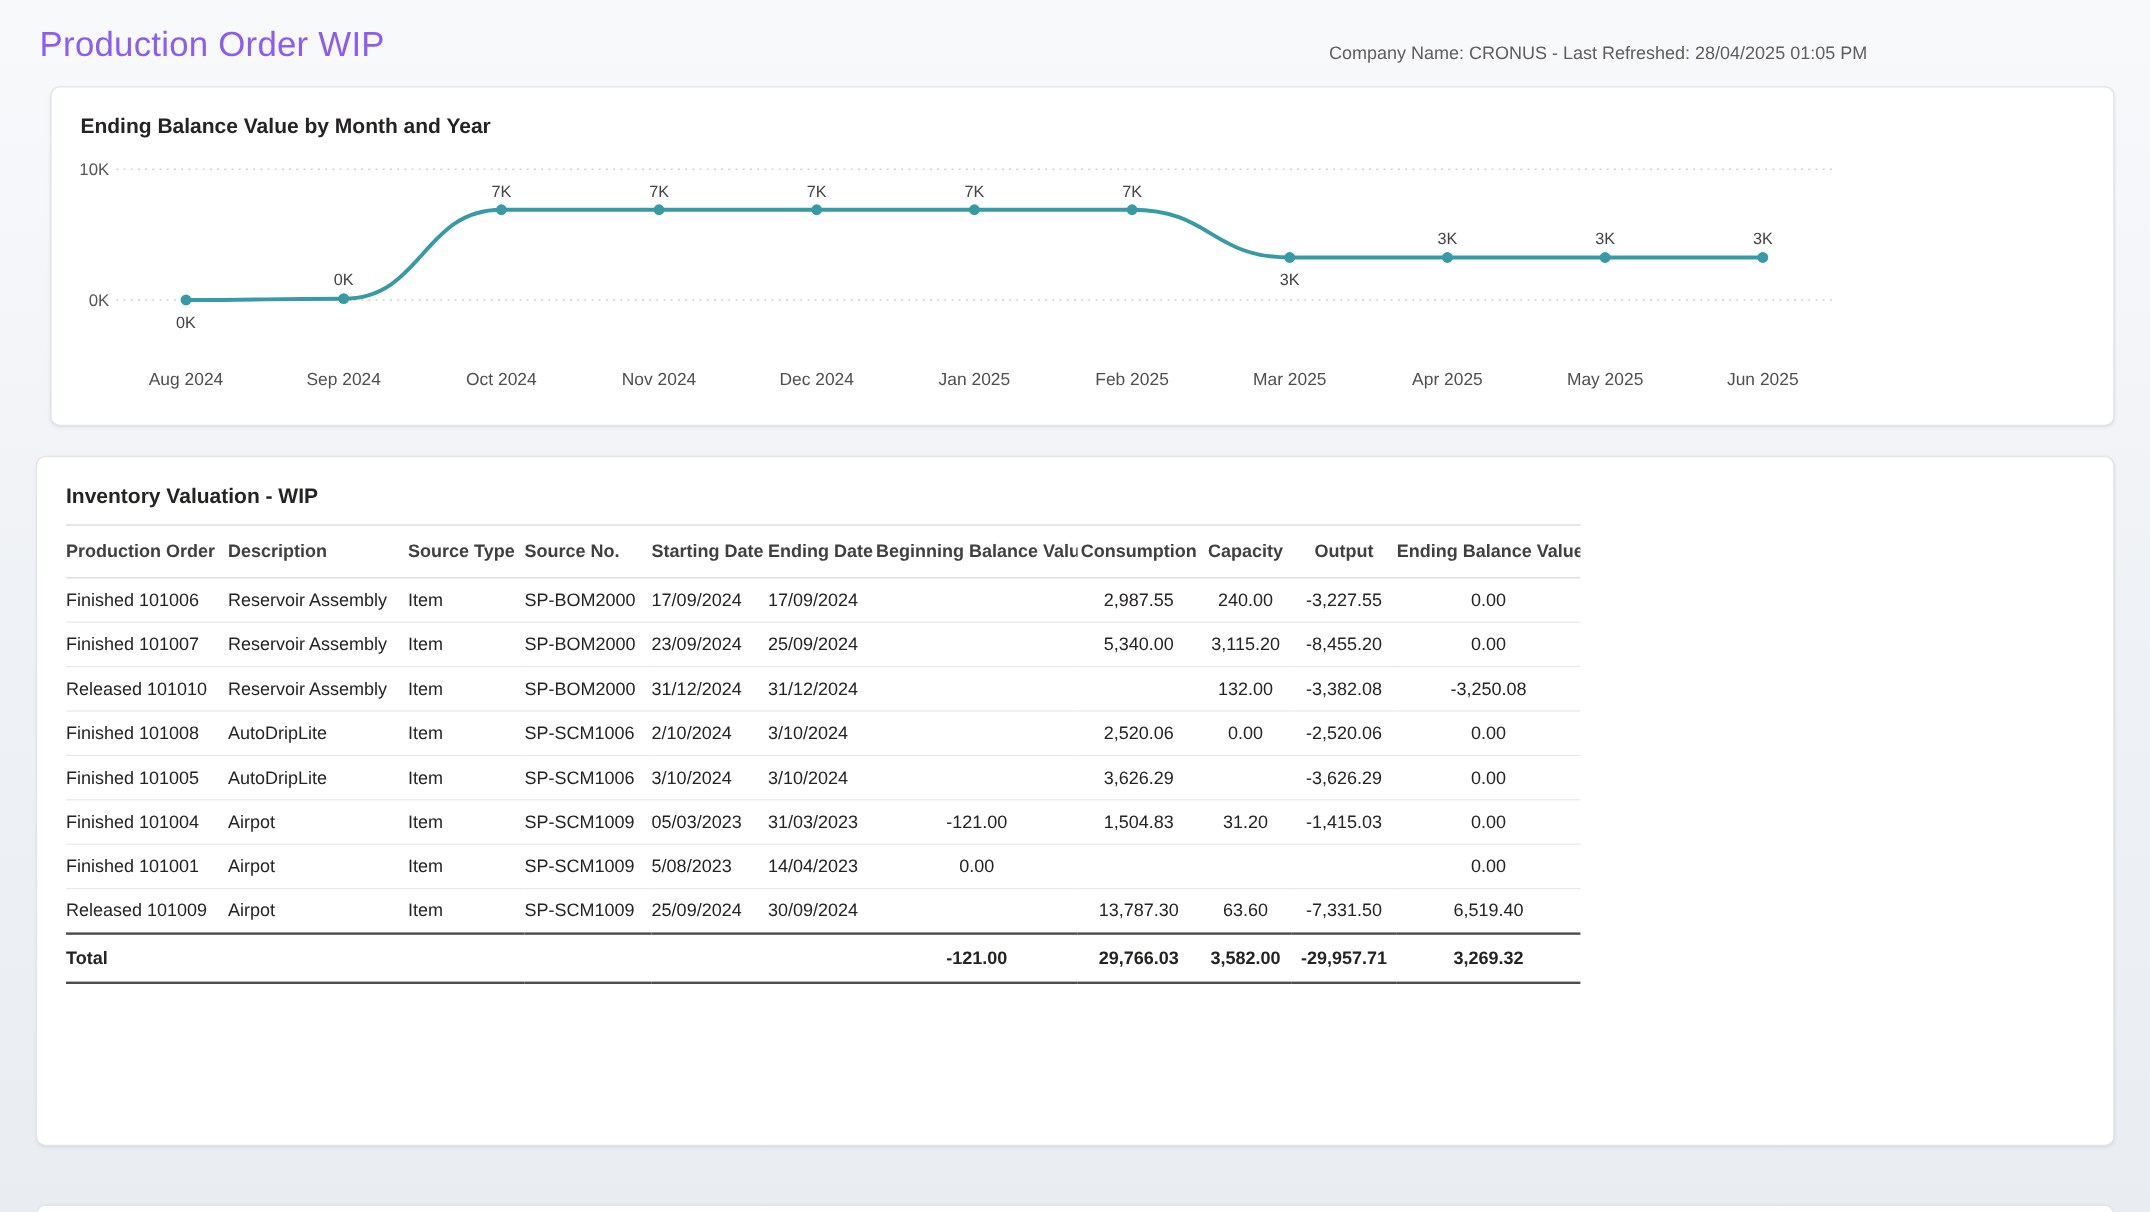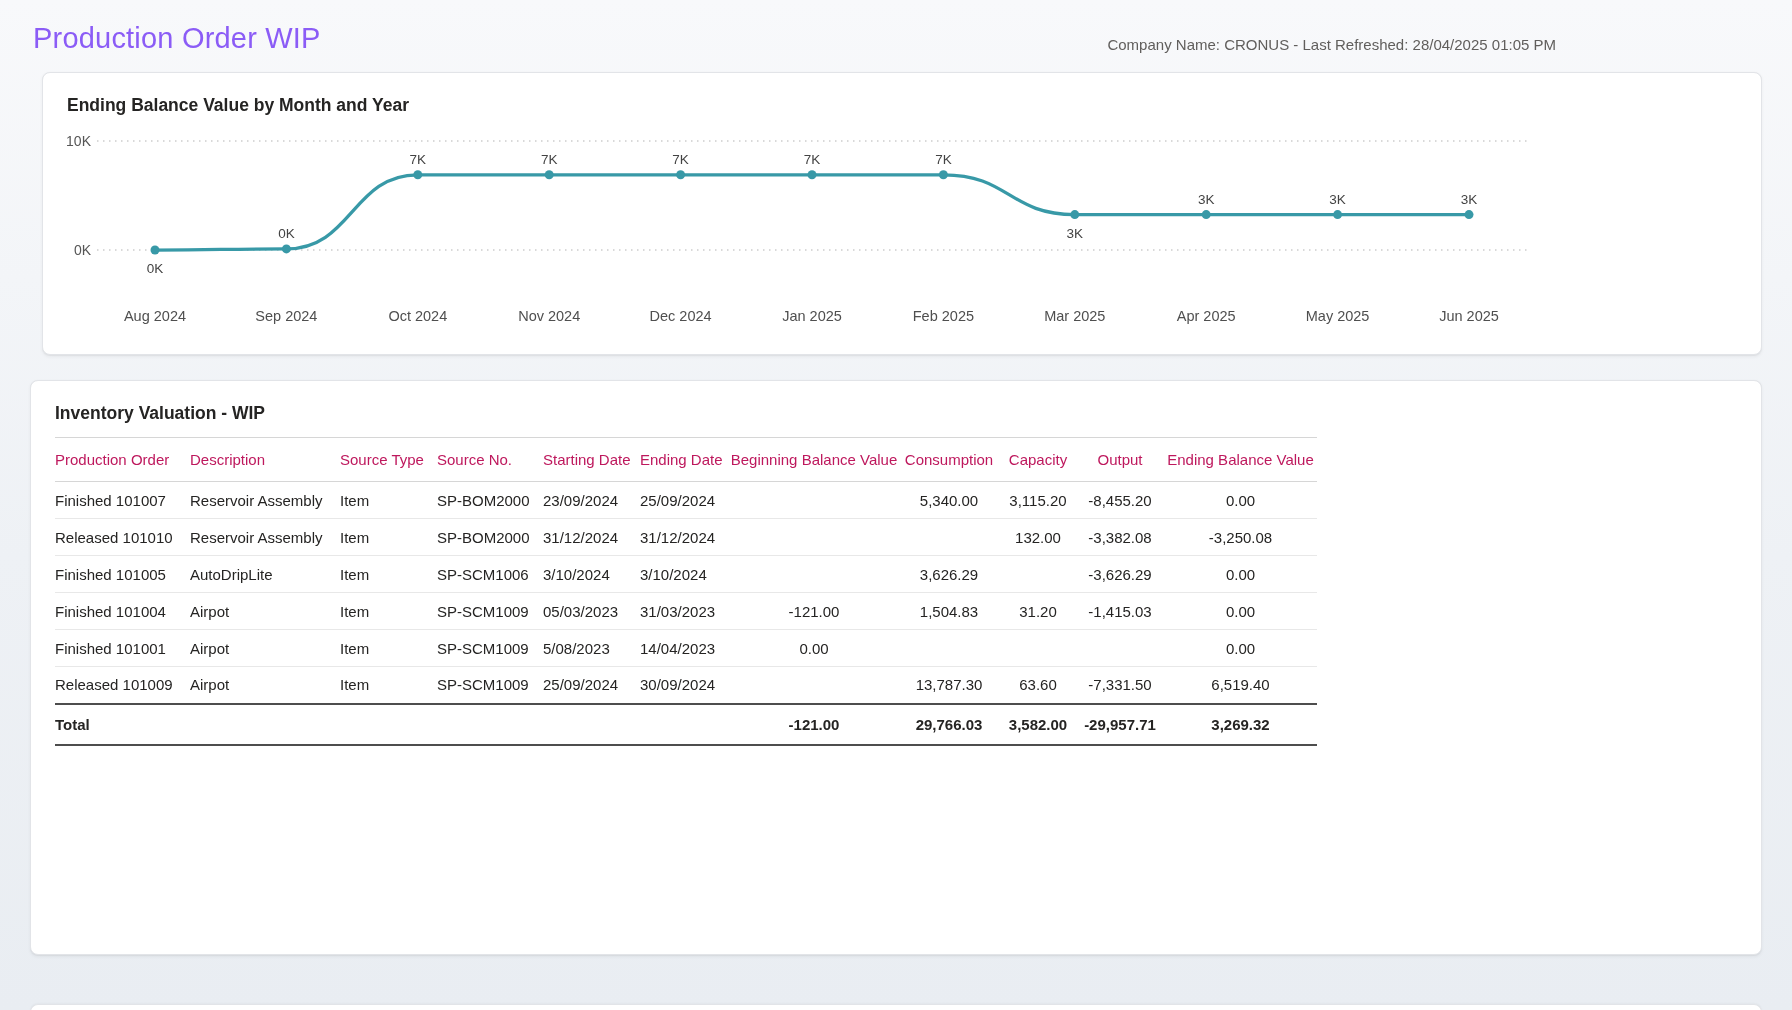--- a/index.html
+++ b/index.html
@@ -32,21 +32,21 @@
   .chart-area { margin-top:17px; width:1500px; height:205px; }
   svg text { font-family:"Liberation Sans","DejaVu Sans",sans-serif; }
   .axis-tick { font-size:14px; fill:#565656; }
   .x-label   { font-size:14.5px; fill:#4f4f4f; }
   .pt-label  { font-size:13.5px; fill:#434343; }
   
   .inv-table { border-collapse:collapse; table-layout:fixed; width:1262px; margin-top:13px;
                font-size:15px; color:#252423; }
   .inv-table th, .inv-table td { white-space:nowrap; overflow:hidden; padding:0; vertical-align:middle; }
   .inv-table thead th {
-    font-weight:400; color:#be185d; font-size:15px; text-align:left;
+    font-weight:700; color:#404040; font-size:15px; text-align:left;
     height:44px; border-top:1px solid #d6d6d6; border-bottom:1px solid #d6d6d6;
   }
   .inv-table tbody td { height:37px; border-bottom:1px solid #e8e8e8; }
   .inv-table tfoot td {
     height:41px; font-weight:700;
     border-top:2px solid #4d4d4d; border-bottom:2px solid #4d4d4d;
   }
   .inv-table .num { text-align:center; }
   .c0{width:135px}.c1{width:150px}.c2{width:97px}.c3{width:106px}.c4{width:97px}
   .c5{width:90px}.c6{width:168px}.c7{width:102px}.c8{width:76px}.c9{width:88px}.c10{width:153px}
@@ -122,20 +122,33 @@
           <th class="c5">Ending Date</th>
           <th class="c6 num">Beginning Balance Value</th>
           <th class="c7 num">Consumption</th>
           <th class="c8 num">Capacity</th>
           <th class="c9 num">Output</th>
           <th class="c10 num">Ending Balance Value</th>
         </tr>
     </thead>
     <tbody id="table-body">
         <tr>
+          <td class="c0">Finished 101006</td>
+          <td class="c1">Reservoir Assembly</td>
+          <td class="c2">Item</td>
+          <td class="c3">SP-BOM2000</td>
+          <td class="c4">17/09/2024</td>
+          <td class="c5">17/09/2024</td>
+          <td class="c6 num"></td>
+          <td class="c7 num">2,987.55</td>
+          <td class="c8 num">240.00</td>
+          <td class="c9 num">-3,227.55</td>
+          <td class="c10 num">0.00</td>
+        </tr>
+        <tr>
           <td class="c0">Finished 101007</td>
           <td class="c1">Reservoir Assembly</td>
           <td class="c2">Item</td>
           <td class="c3">SP-BOM2000</td>
           <td class="c4">23/09/2024</td>
           <td class="c5">25/09/2024</td>
           <td class="c6 num"></td>
           <td class="c7 num">5,340.00</td>
           <td class="c8 num">3,115.20</td>
           <td class="c9 num">-8,455.20</td>
@@ -146,20 +159,33 @@
           <td class="c1">Reservoir Assembly</td>
           <td class="c2">Item</td>
           <td class="c3">SP-BOM2000</td>
           <td class="c4">31/12/2024</td>
           <td class="c5">31/12/2024</td>
           <td class="c6 num"></td>
           <td class="c7 num"></td>
           <td class="c8 num">132.00</td>
           <td class="c9 num">-3,382.08</td>
           <td class="c10 num">-3,250.08</td>
+        </tr>
+        <tr>
+          <td class="c0">Finished 101008</td>
+          <td class="c1">AutoDripLite</td>
+          <td class="c2">Item</td>
+          <td class="c3">SP-SCM1006</td>
+          <td class="c4">2/10/2024</td>
+          <td class="c5">3/10/2024</td>
+          <td class="c6 num"></td>
+          <td class="c7 num">2,520.06</td>
+          <td class="c8 num">0.00</td>
+          <td class="c9 num">-2,520.06</td>
+          <td class="c10 num">0.00</td>
         </tr>
         <tr>
           <td class="c0">Finished 101005</td>
           <td class="c1">AutoDripLite</td>
           <td class="c2">Item</td>
           <td class="c3">SP-SCM1006</td>
           <td class="c4">3/10/2024</td>
           <td class="c5">3/10/2024</td>
           <td class="c6 num"></td>
           <td class="c7 num">3,626.29</td>

